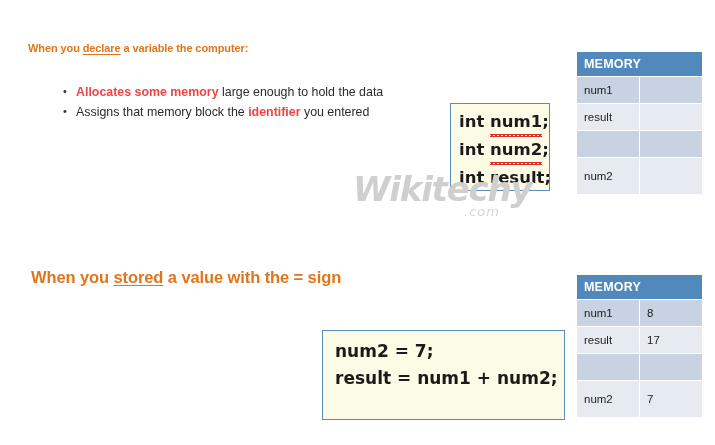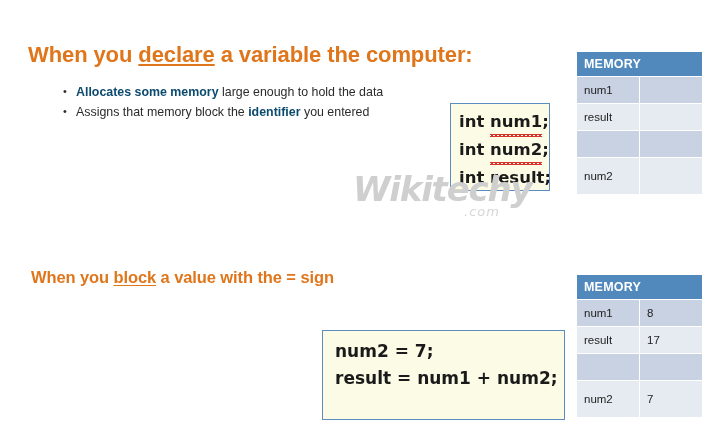--- a/index.html
+++ b/index.html
@@ -30,21 +30,21 @@
     letter-spacing: -0.1px;
     white-space: nowrap;
   }
   .heading .u {
     text-decoration: underline;
     text-underline-offset: 2px;
   }
   #heading-declare {
     left: 28px;
     top: 42px;
-    font-size: 22px;
+    font-size: 11px;
     text-align: right;
   }
   #heading-assign {
     left: 31px;
     top: 268px;
     font-size: 16.5px;
   }
 
   
   .bullet-list {
@@ -62,21 +62,21 @@
     white-space: nowrap;
   }
   .bullet::before {
     content: "\2022";
     position: absolute;
     left: 0;
     top: -1px;
     font-size: 11px;
     color: #2b2b2b;
   }
-  .bullet b { font-weight: bold; color: #0c4a6e; }
+  .bullet b { font-weight: bold; color: #ef4444; }
 
   #bullets-declare { left: 63px; top: 82px; }
   #bullets-assign  { left: 72px; top: 302px; }
 
   
   .code-box {
     position: absolute;
     background: #FCFCE6;
     border: 1px solid #5B8DC0;
     box-sizing: border-box;
@@ -234,21 +234,21 @@
       </tr>
     </tbody>
   </table>
 
   <div id="watermark">
     <div class="wm-main">Wikitechy</div>
     <div class="wm-sub">.com</div>
   </div>
 
   <div class="heading" id="heading-assign">
-    <span>When you </span><span class="u">block</span><span> a value with the = sign</span>
+    <span>When you </span><span class="u">stored</span><span> a value with the = sign</span>
   </div>
 
 
   <div class="code-box" id="code-box-assign">
     <div class="code-line"><span>num2 = 7;</span></div>
     <div class="code-line"><span>result = num1 + num2;</span></div>
   </div>
 
   <table class="memory-table" id="memory-table-2">
     <thead>

